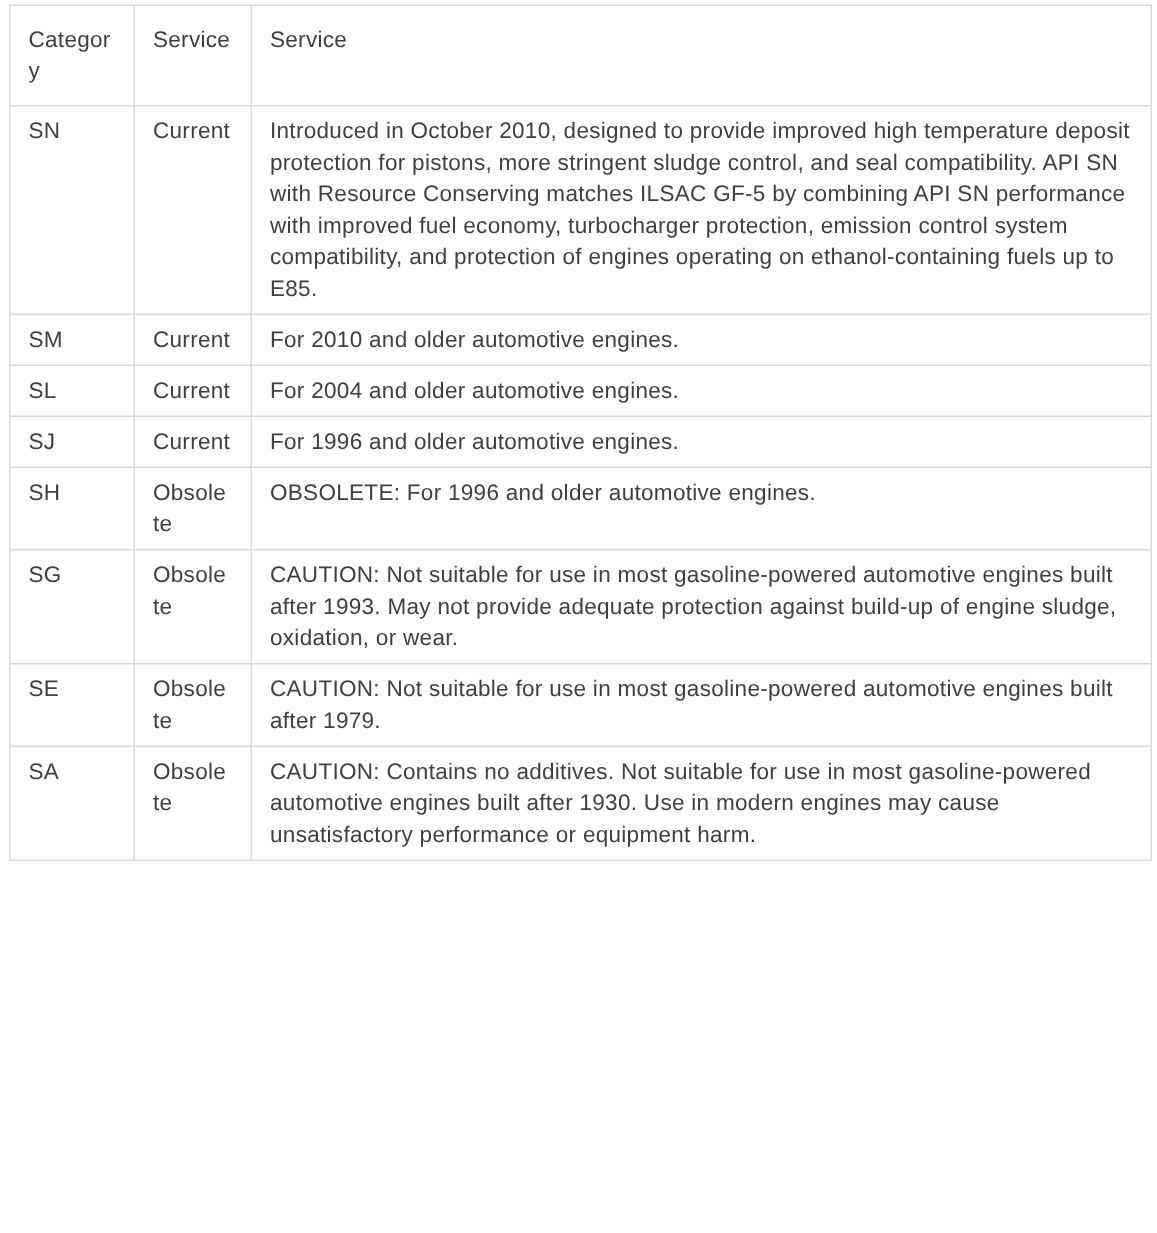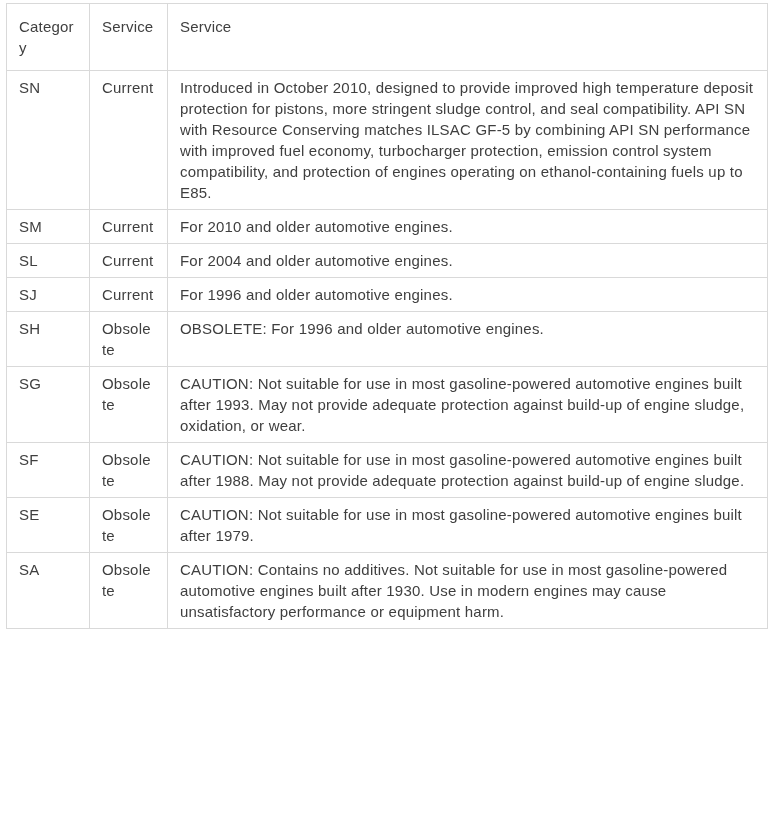--- a/index.html
+++ b/index.html
@@ -87,25 +87,20 @@
         <td>SH</td>
         <td>Obsolete</td>
         <td>OBSOLETE: For 1996 and older automotive engines.</td>
       </tr>
       <tr>
         <td>SG</td>
         <td>Obsolete</td>
         <td>CAUTION: Not suitable for use in most gasoline-powered automotive engines built after 1993. May not provide adequate protection against build-up of engine sludge, oxidation, or wear.</td>
       </tr>
       <tr>
-        <td>SF</td>
-        <td>Obsolete</td>
-        <td>CAUTION: Not suitable for use in most gasoline-powered automotive engines built after 1988. May not provide adequate protection against build-up of engine sludge.</td>
-      </tr>
-      <tr>
         <td>SE</td>
         <td>Obsolete</td>
         <td>CAUTION: Not suitable for use in most gasoline-powered automotive engines built after 1979.</td>
       </tr>
       <tr>
         <td>SA</td>
         <td>Obsolete</td>
         <td>CAUTION: Contains no additives. Not suitable for use in most gasoline-powered automotive engines built after 1930. Use in modern engines may cause unsatisfactory performance or equipment harm.</td>
       </tr>
     </tbody>

